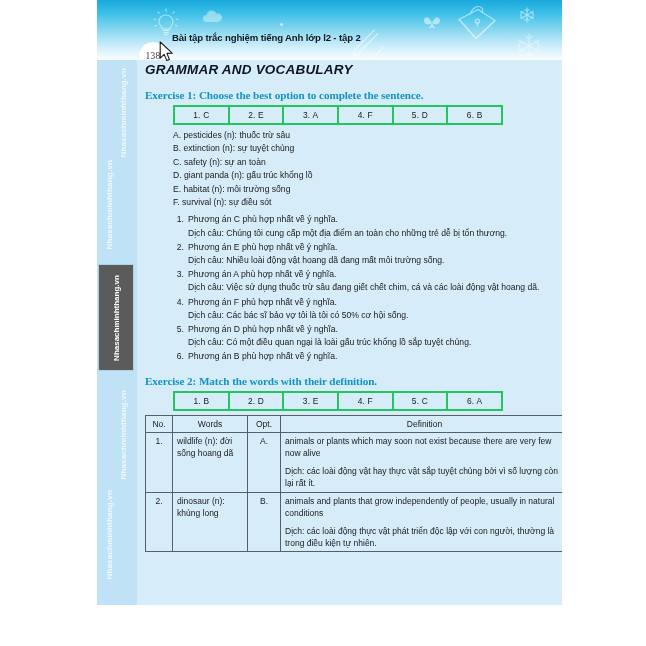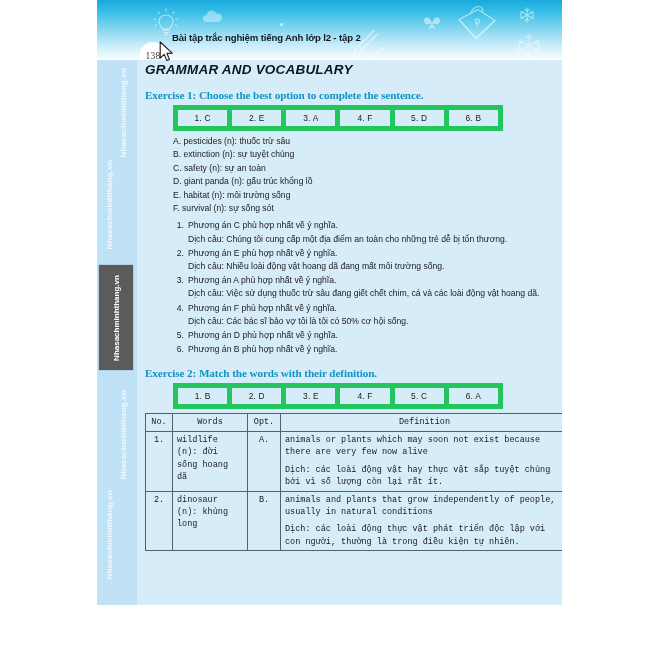--- a/index.html
+++ b/index.html
@@ -156,21 +156,21 @@
   }
 
   
   table.ans {
     border-collapse: collapse;
     margin: 0 0 4px 28px;
     table-layout: fixed;
     width: 330px;
   }
   table.ans td {
-    border: 5px solid #22c55e;
+    border: 2px solid #22c55e;
     height: 14px;
     text-align: center;
     vertical-align: middle;
     font-size: 8.4px;
     color: #1a1a1a;
     background: transparent;
     letter-spacing: .2px;
   }
 
   ol.keylist {
@@ -209,21 +209,20 @@
     line-height: 13.4px;
     color: #1a1a1a;
   }
 
   
   table.deftable {
     border-collapse: collapse;
     table-layout: fixed;
     width: 424px;
     margin: 2px 0 0 0;
-    font-family: Liberation Mono, monospace;
   }
   table.deftable th, table.deftable td {
     border: 1px solid #55606a;
     font-size: 8.5px;
     line-height: 12.4px;
     color: #1a1a1a;
     padding: 2px 4px;
     vertical-align: top;
     background: transparent;
     font-weight: normal;
@@ -327,21 +326,21 @@
       </tr>
     </tbody>
       </table>
 
     <div class="defs">
       <div class="d">A. pesticides (n): thuốc trừ sâu</div>
       <div class="d">B. extinction (n): sự tuyệt chủng</div>
       <div class="d">C. safety (n): sự an toàn</div>
       <div class="d">D. giant panda (n): gấu trúc khổng lồ</div>
       <div class="d">E. habitat (n): môi trường sống</div>
-      <div class="d">F. survival (n): sự sống sót</div>
+      <div class="d">F. survival (n): sự điều sót</div>
     </div>
 
     <ol class="keylist">
       <li>
         <span>Phương án C phù hợp nhất về ý nghĩa.</span>
         <span class="kl-trans">Dịch câu: Chúng tôi cung cấp một địa điểm an toàn cho những trẻ dễ bị tổn thương.</span>
       </li>
       <li>
         <span>Phương án E phù hợp nhất về ý nghĩa.</span>
         <span class="kl-trans">Dịch câu: Nhiều loài động vật hoang dã đang mất môi trường sống.</span>
@@ -349,20 +348,21 @@
       <li>
         <span>Phương án A phù hợp nhất về ý nghĩa.</span>
         <span class="kl-trans">Dịch câu: Việc sử dụng thuốc trừ sâu đang giết chết chim, cá và các loài động vật hoang dã.</span>
       </li>
       <li>
         <span>Phương án F phù hợp nhất về ý nghĩa.</span>
         <span class="kl-trans">Dịch câu: Các bác sĩ bảo vợ tôi là tôi có 50% cơ hội sống.</span>
       </li>
       <li>
         <span>Phương án D phù hợp nhất về ý nghĩa.</span>
+        <span class="kl-trans">Dịch câu: Có một điều quan ngại là loài gấu trúc khổng lồ sắp tuyệt chủng.</span>
       </li>
       <li>
         <span>Phương án B phù hợp nhất về ý nghĩa.</span>
       </li>
     </ol>
 
     <div class="spacer-10"></div>
 
     <div class="ex-heading">Exercise 2: Match the words with their definition.</div>
 

